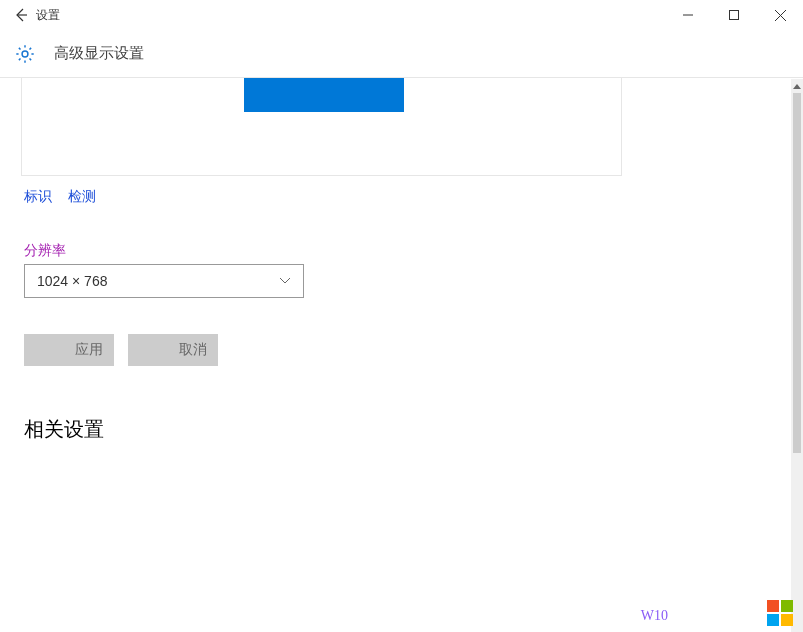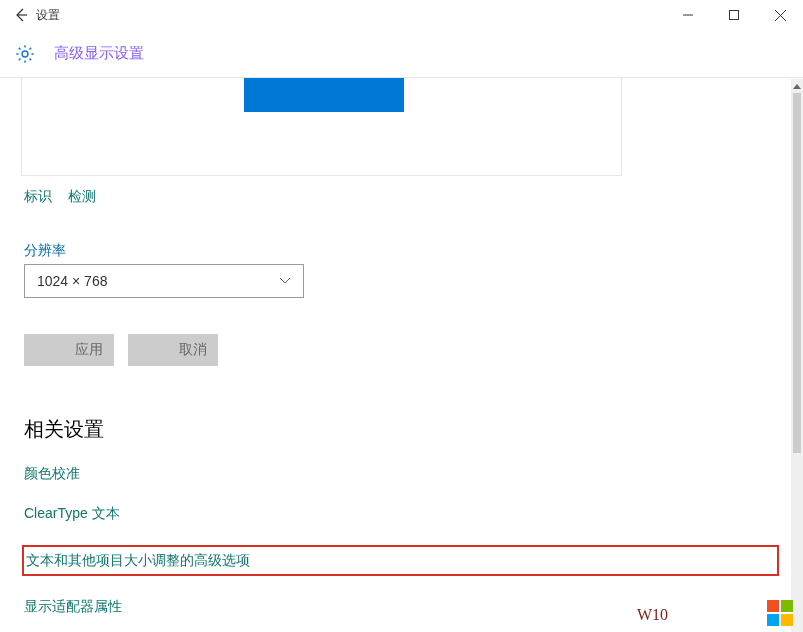--- a/index.html
+++ b/index.html
@@ -65,21 +65,21 @@
     .gear-icon {
       color: #1976d2;
       width: 22px;
       height: 22px;
       display: flex;
       align-items: center;
       justify-content: center;
     }
     .header-title {
       font-size: 15px;
-      color: #8b5cf6;
+      color: #404040;
       font-weight: 500;
     }
     .content {
       padding: 0 24px;
       position: relative;
       height: calc(100% - 78px);
     }
     .scroll-track {
       position: absolute;
       right: 0;
@@ -120,28 +120,28 @@
       width: 160px;
       height: 34px;
       background: #0078d7;
     }
     .link-row {
       margin-top: 12px;
       display: flex;
       gap: 16px;
     }
     .link {
-      color: #0f766e;
+      color: #1d4ed8;
       font-size: 14px;
       cursor: pointer;
     }
     .section-label {
       margin-top: 36px;
       font-size: 14px;
-      color: #0369a1;
+      color: #a21caf;
     }
     .dropdown {
       margin-top: 4px;
       width: 280px;
       height: 34px;
       border: 1px solid #999;
       display: flex;
       align-items: center;
       justify-content: space-between;
       padding: 0 12px;
@@ -223,23 +223,23 @@
       color: #333;
     }
     .wm-url {
       font-size: 9px;
       color: #666;
     }
     .bottom-text {
       position: absolute;
       right: 135px;
       bottom: 8px;
-      font-size: 16px;
+      font-size: 14px;
       font-family: Georgia, serif;
-      color: #7f1d1d;
+      color: #8b5cf6;
     }
   </style>
 </head>
 <body>
 
 <div class="titlebar">
   <div class="titlebar-left">
     <div class="back-btn">
       <svg width="16" height="16" viewBox="0 0 16 16">
         <path d="M10 2 L4 8 L10 14" stroke="#333" stroke-width="1.2" fill="none"></path>
@@ -299,28 +299,20 @@
     </span>
   </div>
 
   <div class="button-row">
     <button class="btn">应用</button>
     <button class="btn">取消</button>
   </div>
 
   <div class="section-heading">相关设置</div>
 
-  <div class="link-list">
-    <span class="link">颜色校准</span>
-    <span class="link">ClearType 文本</span>
-    <div class="highlighted">
-      <span class="link">文本和其他项目大小调整的高级选项</span>
-    </div>
-    <span class="link">显示适配器属性</span>
-  </div>
 
 </div>
 
 <div class="scroll-track">
   <div class="scroll-arrow">
     <svg width="8" height="5" viewBox="0 0 8 5">
         <path d="M0 5 L4 0 L8 5 Z" fill="#666"></path>
       </svg>
   </div>
   <div class="scroll-thumb"></div>

